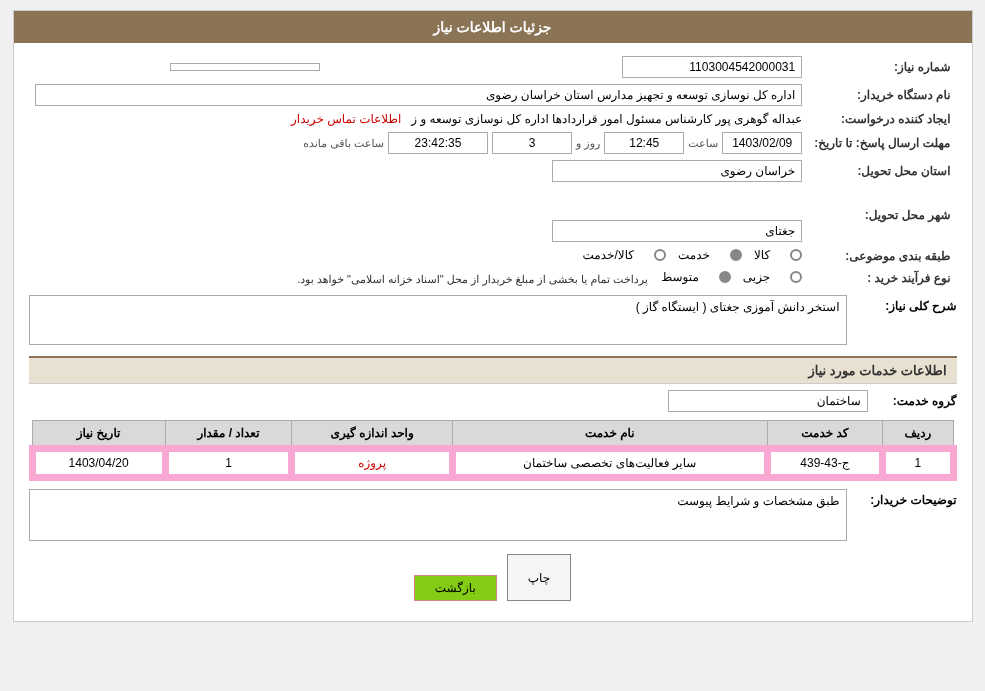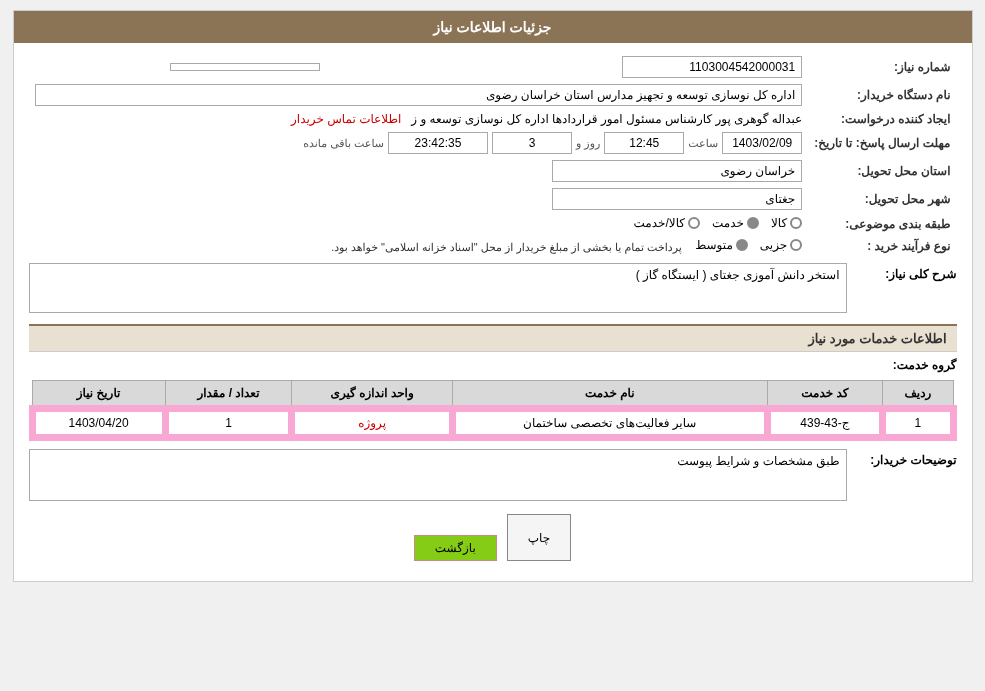--- a/index.html
+++ b/index.html
@@ -101,21 +101,21 @@
       color: #555;
     }
     .radio-group {
       display: inline-flex;
       gap: 12px;
       align-items: center;
     }
     .radio-item {
       display: flex;
       align-items: center;
-      gap: 3px;
+      gap: 20px;
     }
     .radio-dot {
       width: 12px; height: 12px;
       border-radius: 50%;
       border: 2px solid #888;
       display: inline-block;
     }
     .radio-dot.filled {
       background: #888;
     }
@@ -250,21 +250,21 @@
 
         <td class="label-cell">استان محل تحویل:</td>
         <td class="value-cell" colspan="3">
           <span class="bordered-input" style="min-width:250px;">خراسان رضوی</span>
         </td>
       </tr>
       <tr>
 
         <td class="label-cell">شهر محل تحویل:</td>
         <td class="value-cell" colspan="3">
-          <span class="bordered-input" style="min-width:250px;">جغتای</span>
+          <span class="bordered-input" style="min-width:250px;margin-top:32px;">جغتای</span>
         </td>
       </tr>
       <tr>
 
         <td class="label-cell">طبقه بندی موضوعی:</td>
         <td class="value-cell" colspan="3">
           <span class="radio-group">
             <span class="radio-item">
               <span class="radio-dot"></span>
               <span>کالا</span>
@@ -307,20 +307,21 @@
       </div>
       <div style="flex:1;">
         <textarea class="textarea-box" rows="2" readonly="" style="">استخر دانش آموزی جغتای ( ایستگاه گاز )</textarea>
       </div>
     </div>
 
     <div class="section-title">اطلاعات خدمات مورد نیاز</div>
 
     <div class="group-service" style="margin-bottom:8px; align-items:center;">
       <span class="group-label">گروه خدمت:</span>
+      <span class="bordered-input" style="min-width:200px;">ساختمان</span>
     </div>
 
     <table class="data-table">
       <thead>
         <tr>
           <th>ردیف</th>
           <th>کد خدمت</th>
           <th>نام خدمت</th>
           <th>واحد اندازه گیری</th>
           <th>تعداد / مقدار</th>

